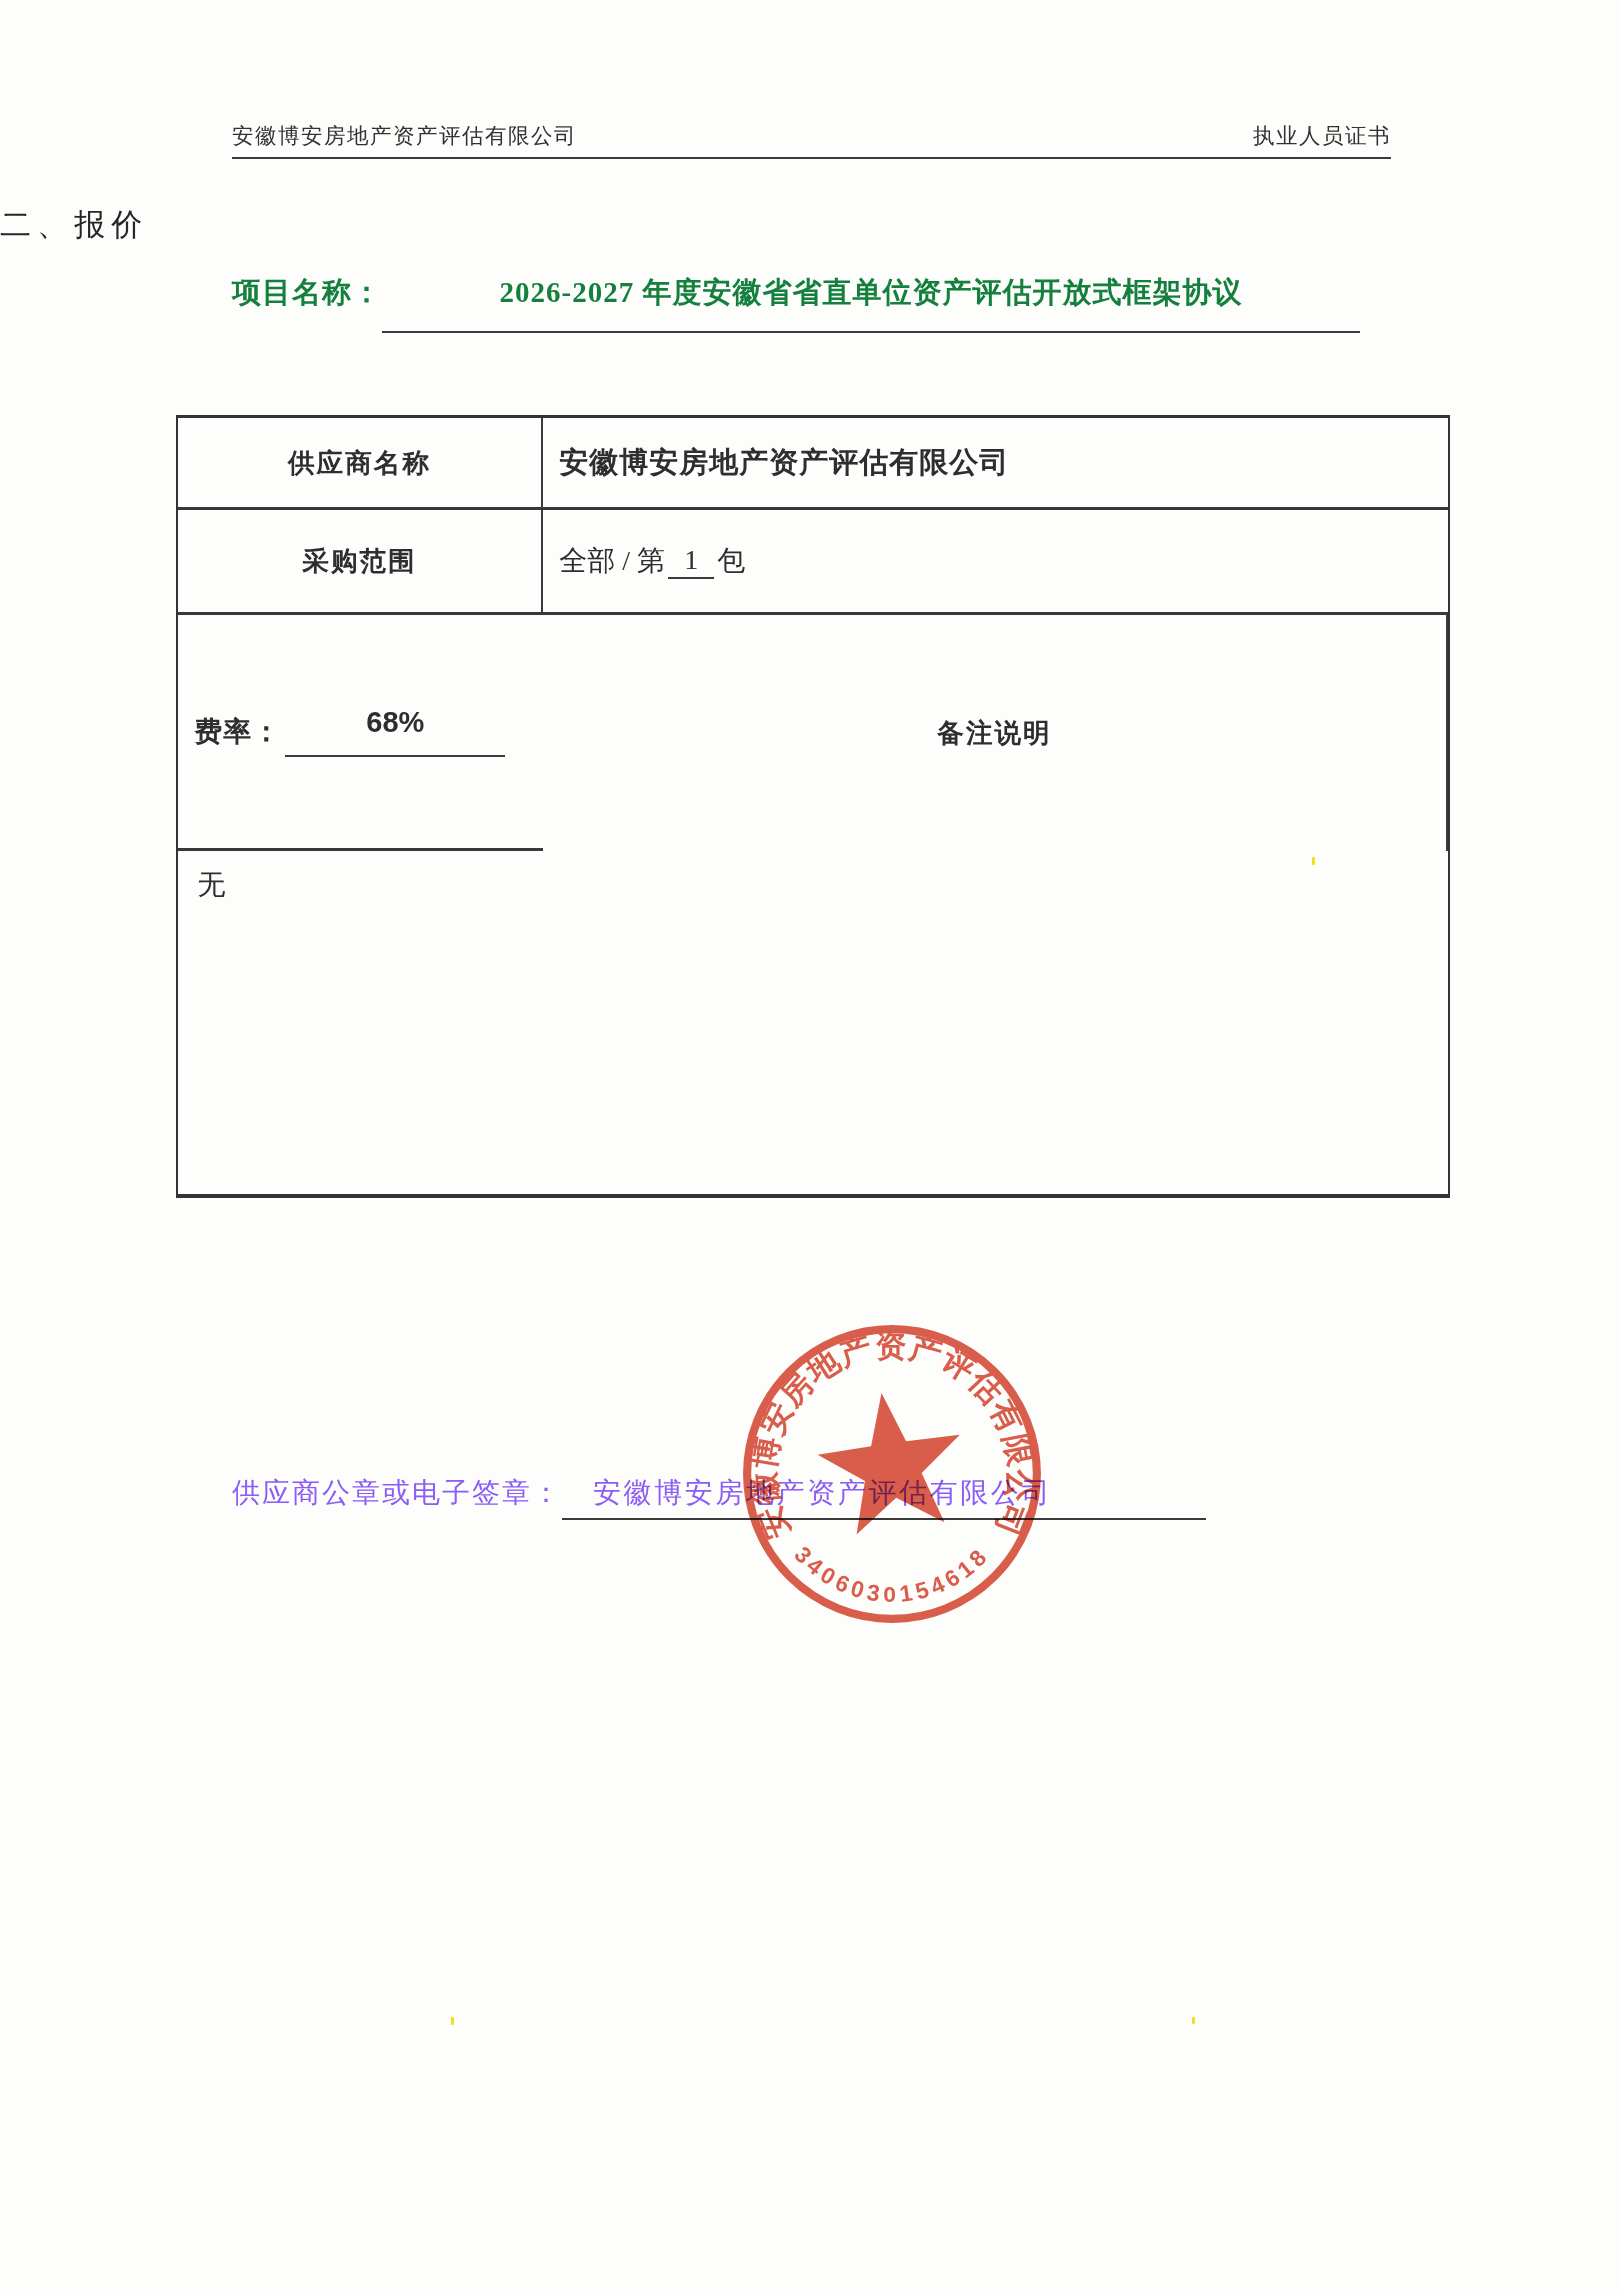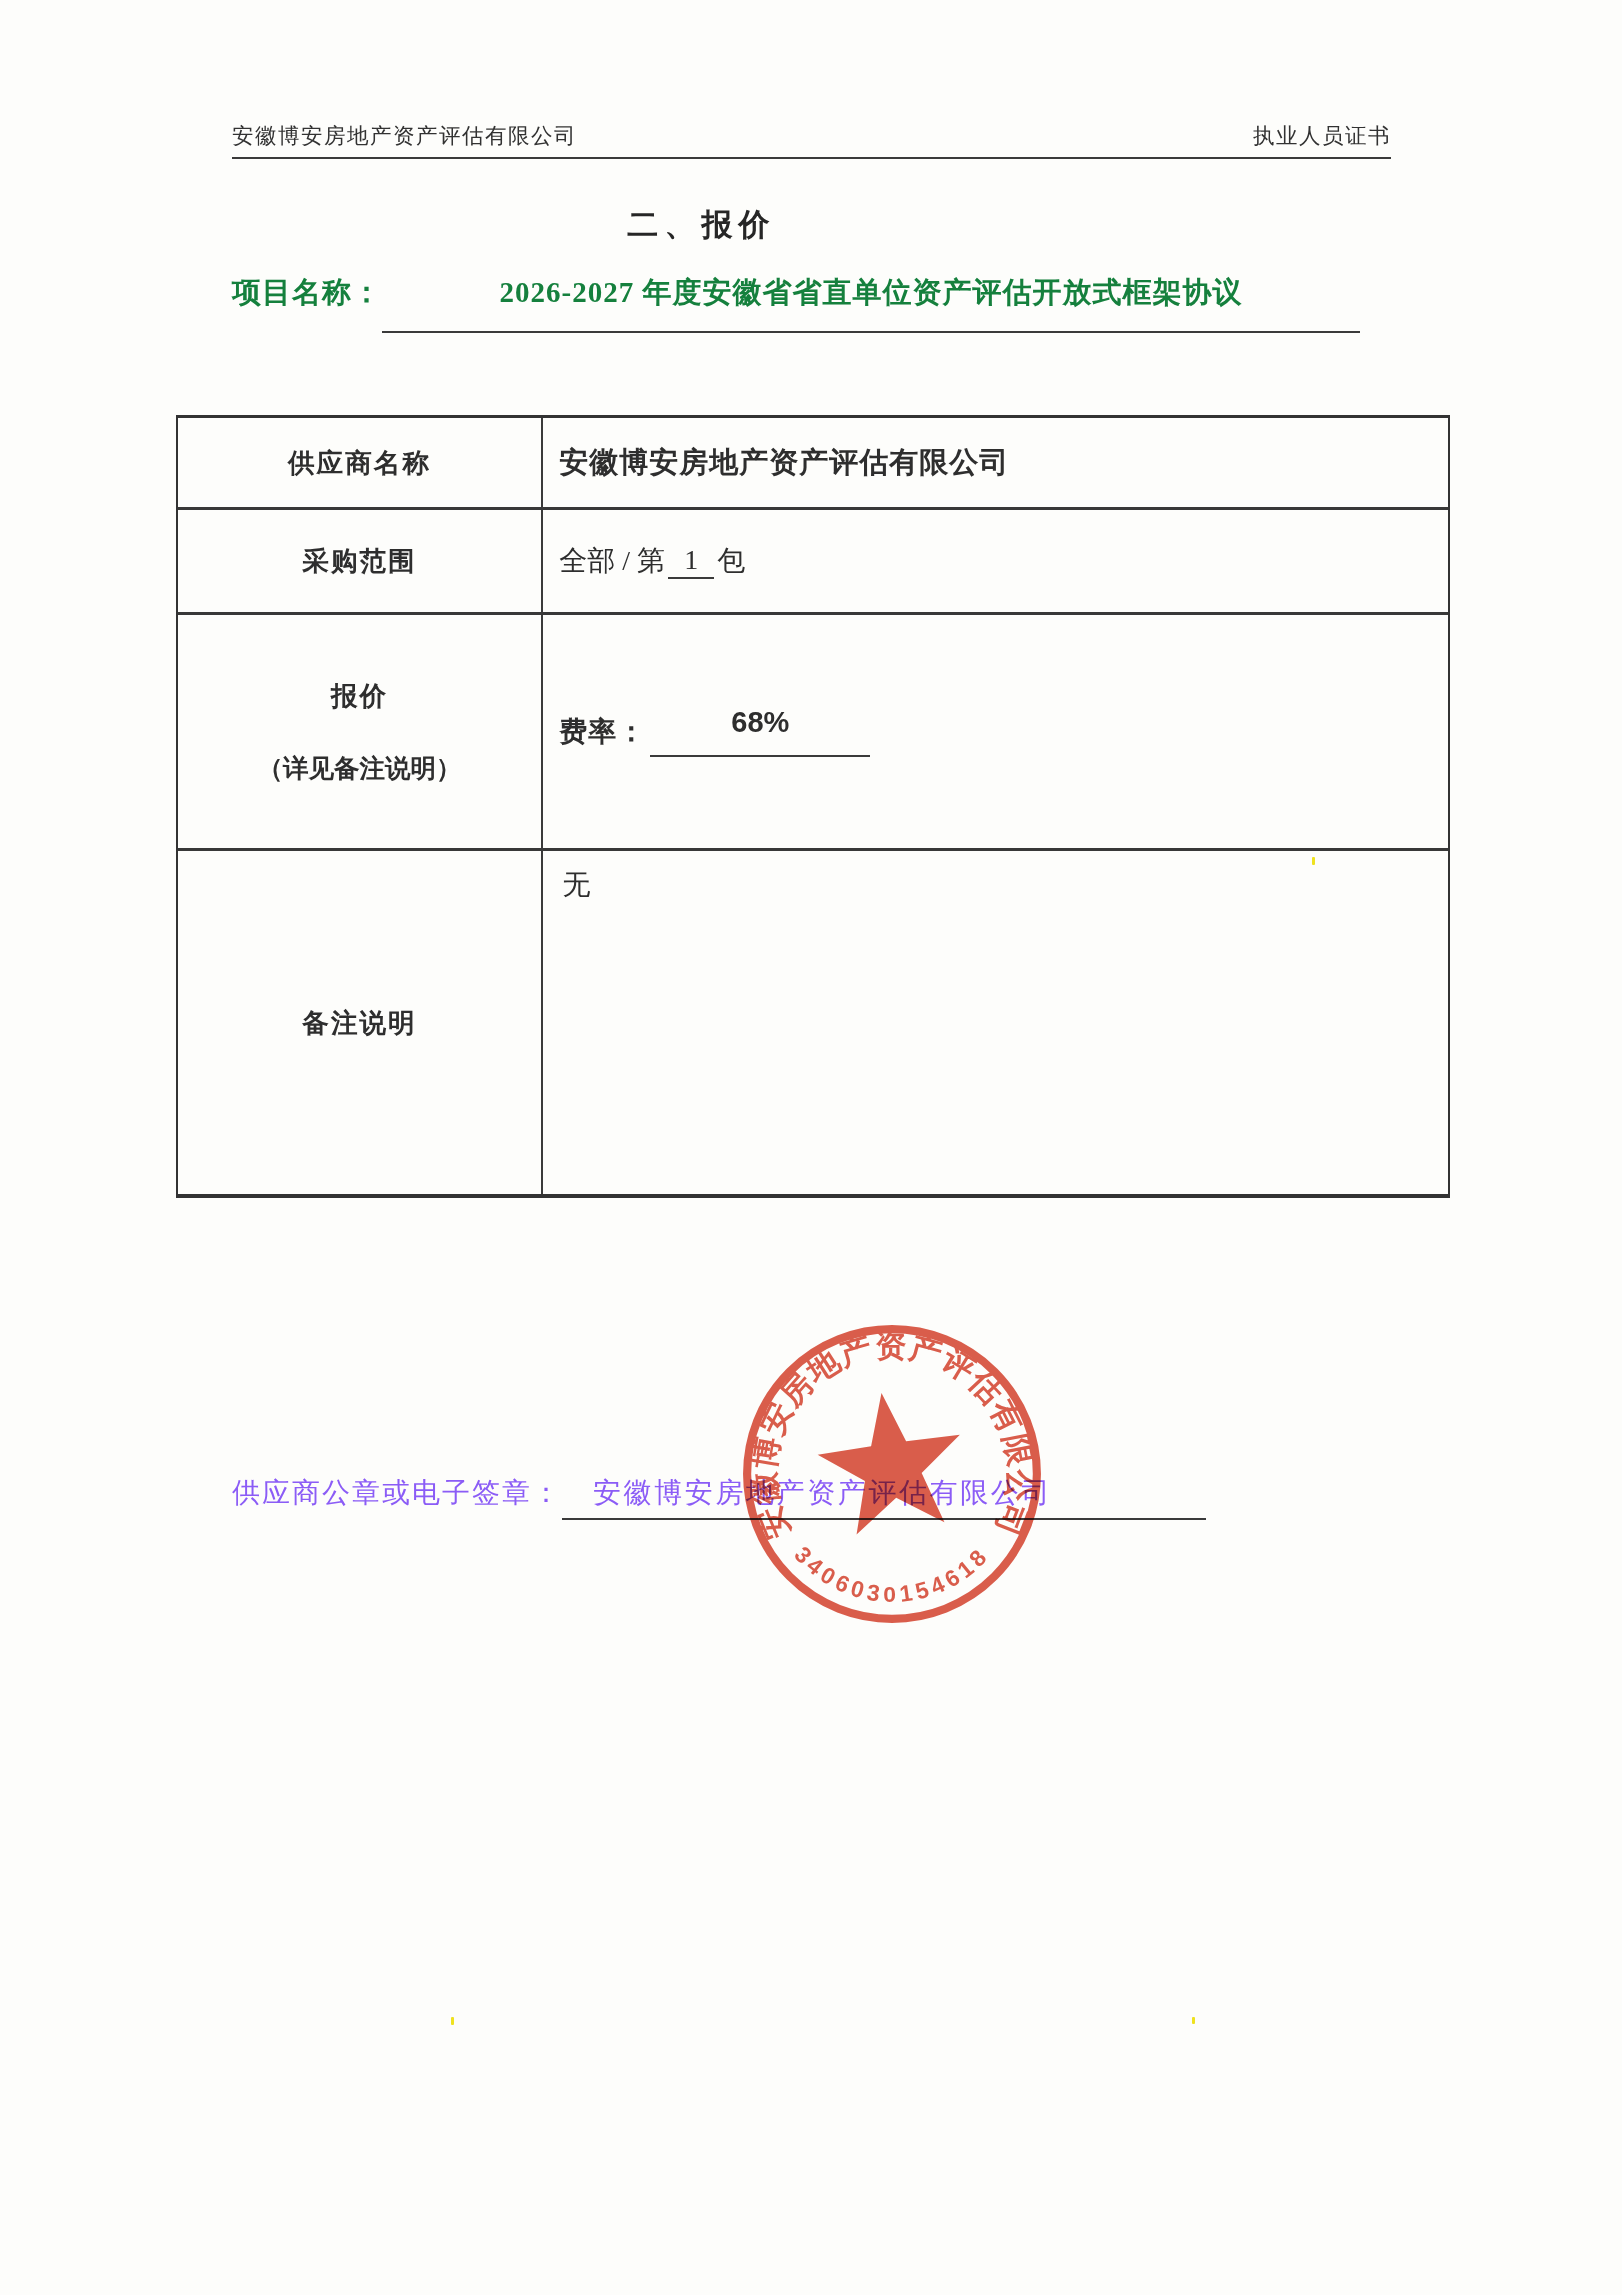--- a/index.html
+++ b/index.html
@@ -19,21 +19,21 @@
     display:flex;justify-content:space-between;align-items:flex-end;
     border-bottom:2.6px solid #3a3a3a;
     padding-bottom:7.2px;
     font-size:21.5px;letter-spacing:1.5px;color:#323232;
     white-space:nowrap;
   }
 
   
   .doc-title{
     position:absolute;top:204px;left:0;width:1403px;
-    text-align:center;font-size:31px;font-weight:bold;
+    text-align:left;font-size:31px;font-weight:normal;
     letter-spacing:6.1px;color:#262626;
   }
 
   
   .project-line{
     position:absolute;left:232px;top:273px;
     display:flex;align-items:baseline;
     font-size:29px;font-weight:bold;white-space:nowrap;color:#15803d;
   }
   .project-line .p-label{letter-spacing:1px;}
@@ -131,24 +131,20 @@
     <div class="qt-cell c1 rb lbl">供应商名称</div>
     <div class="qt-cell rb val bold">安徽博安房地产资产评估有限公司</div>
 
     <div class="qt-cell c1 rb lbl">采购范围</div>
     <div class="qt-cell rb val">
       <span>全部 / 第</span>
       <span class="scope-num">1</span>
       <span>包</span>
     </div>
 
-    <div class="qt-cell c1 rb lbl lbl-quote">
-      <span>报价</span>
-      <span class="note">（详见备注说明）</span>
-    </div>
     <div class="qt-cell rb val">
       <span class="rate-label">费率：</span>
       <span class="rate-underline">68%</span>
     </div>
 
     <div class="qt-cell c1 lbl">备注说明</div>
     <div class="qt-cell val val-remark">无</div>
   </div>
 
   <div class="signature-line">

